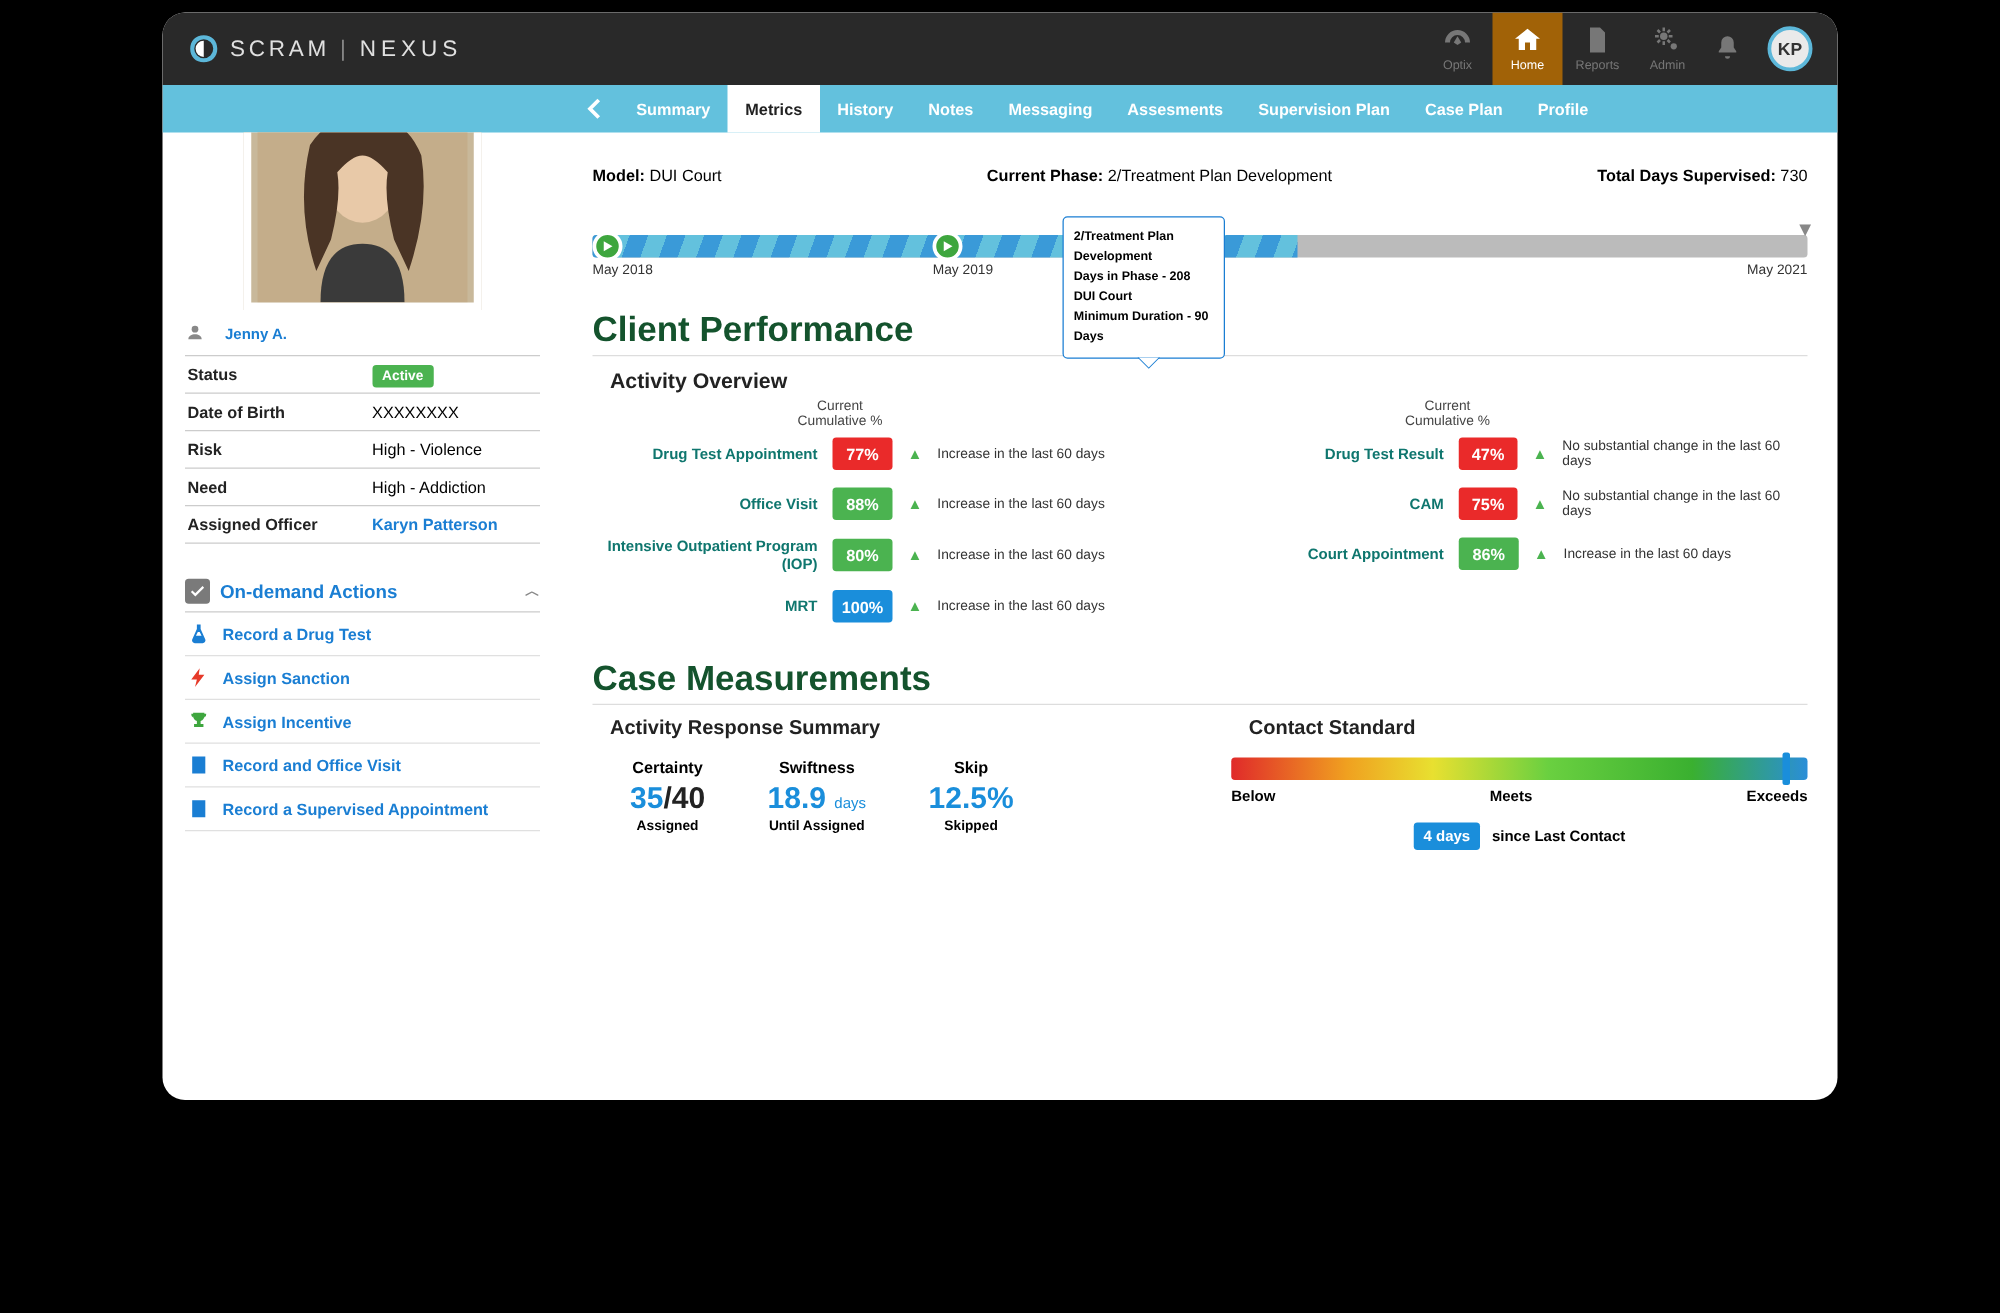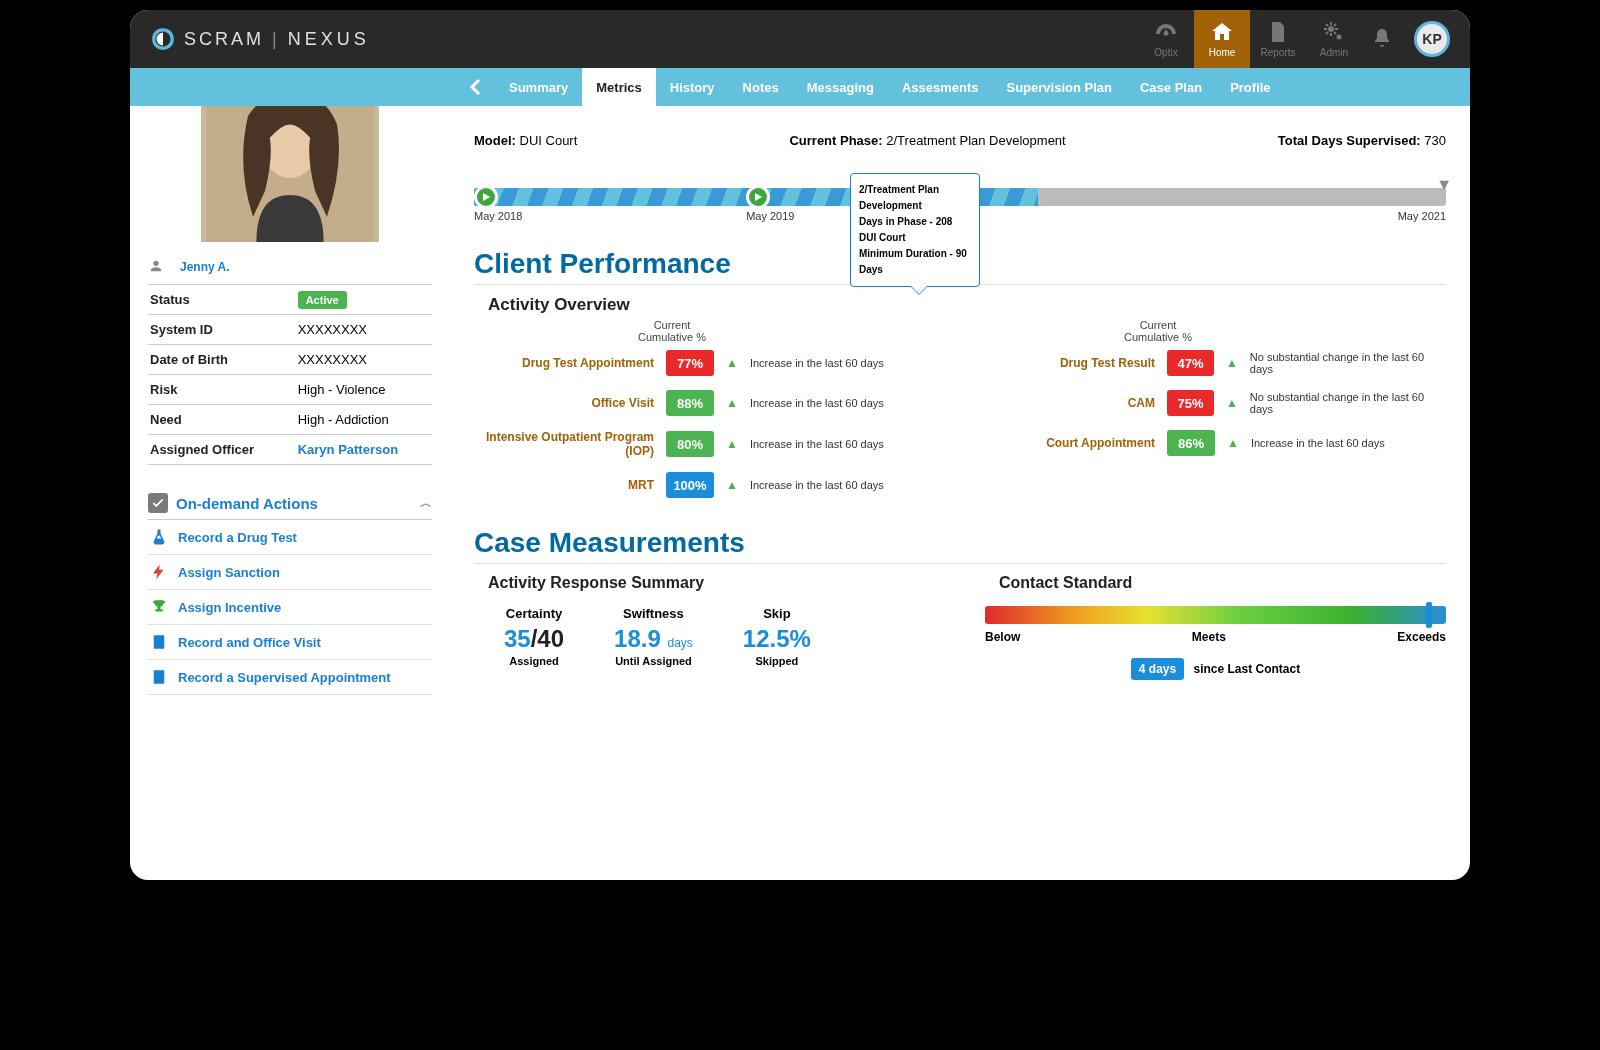--- a/index.html
+++ b/index.html
@@ -47,28 +47,28 @@
 .tooltip::before { content: ''; position: absolute; bottom: -9px; left: 59px; border: 9px solid transparent; border-top-color: #1a7ed3; border-bottom: none; }
 .tooltip div { font-weight: bold; }
 .timeline-labels { display: flex; justify-content: space-between; font-size: 11px; color: #333; margin-bottom: 2px; }
 .timeline { position: relative; height: 18px; background: #bbb; border-radius: 3px; margin-bottom: 4px; }
 .timeline-fill { position: absolute; left: 0; top: 0; height: 100%; width: 58%; background: repeating-linear-gradient(110deg, #3a9ad8 0 14px, #63c1dd 14px 28px); border-radius: 3px 0 0 3px; }
 .timeline-play { position: absolute; top: -3px; width: 24px; height: 24px; background: #3ea63e; border: 3px solid #fff; border-radius: 50%; display: flex; align-items: center; justify-content: center; z-index: 3; }
 .timeline-play svg { width: 10px; height: 10px; fill: #fff; }
 .timeline-dates { display: flex; font-size: 11px; color: #333; position: relative; height: 16px; }
 .timeline-dates span { position: absolute; }
 .tl-chev { position: absolute; right: -6px; top: -12px; color: #888; }
-h2.sec { color: #0369a1; font-size: 28px; font-weight: bold; margin: 22px 0 4px; }
+h2.sec { color: #14532d; font-size: 28px; font-weight: bold; margin: 22px 0 4px; }
 .sub-title { font-size: 17px; font-weight: bold; color: #222; margin: 8px 0 4px 14px; }
 .divider { border: none; border-top: 1px solid #ddd; margin: 2px 0 10px; }
 .overview-hdr { display: grid; grid-template-columns: 1fr 1fr; font-size: 11px; color: #444; text-align: center; }
 .overview-hdr span { margin-left: -90px; }
 .overview-grid { display: grid; grid-template-columns: 1fr 1fr; gap: 0 30px; }
 .ov-row { display: flex; align-items: center; gap: 12px; padding: 7px 0; }
-.ov-label { flex: 0 0 180px; text-align: right; color: #a16207; font-weight: bold; font-size: 12px; }
+.ov-label { flex: 0 0 180px; text-align: right; color: #0f766e; font-weight: bold; font-size: 12px; }
 .ov-pct { width: 48px; height: 26px; display: flex; align-items: center; justify-content: center; color: #fff; font-weight: bold; font-size: 13px; border-radius: 3px; }
 .ov-pct.red { background: #ea2a2a; }
 .ov-pct.green { background: #4bb350; }
 .ov-pct.blue { background: #1a8edb; }
 .ov-arrow { color: #4bb350; font-size: 12px; }
 .ov-note { font-size: 11px; color: #333; }
 .cm-row { display: flex; gap: 50px; margin-top: 8px; }
 .cm-block { flex: 1; }
 .cm-title { font-size: 16px; font-weight: bold; color: #222; margin-bottom: 14px; padding-left: 14px; }
 .ars { display: flex; gap: 50px; padding-left: 30px; align-items: flex-end; }
@@ -163,24 +163,20 @@
           </svg>
         <span>Jenny A.</span>
       </div>
       <table class="info-table">
           <tbody id="info-rows">
             <tr>
               <td>Status</td>
               <td><span class="status-badge">Active</span></td>
             </tr>
             <tr>
-              <td>System ID</td>
-              <td>XXXXXXXX</td>
-            </tr>
-            <tr>
               <td>Date of Birth</td>
               <td>XXXXXXXX</td>
             </tr>
             <tr>
               <td>Risk</td>
               <td>High - Violence</td>
             </tr>
             <tr>
               <td>Need</td>
               <td>High - Addiction</td>

